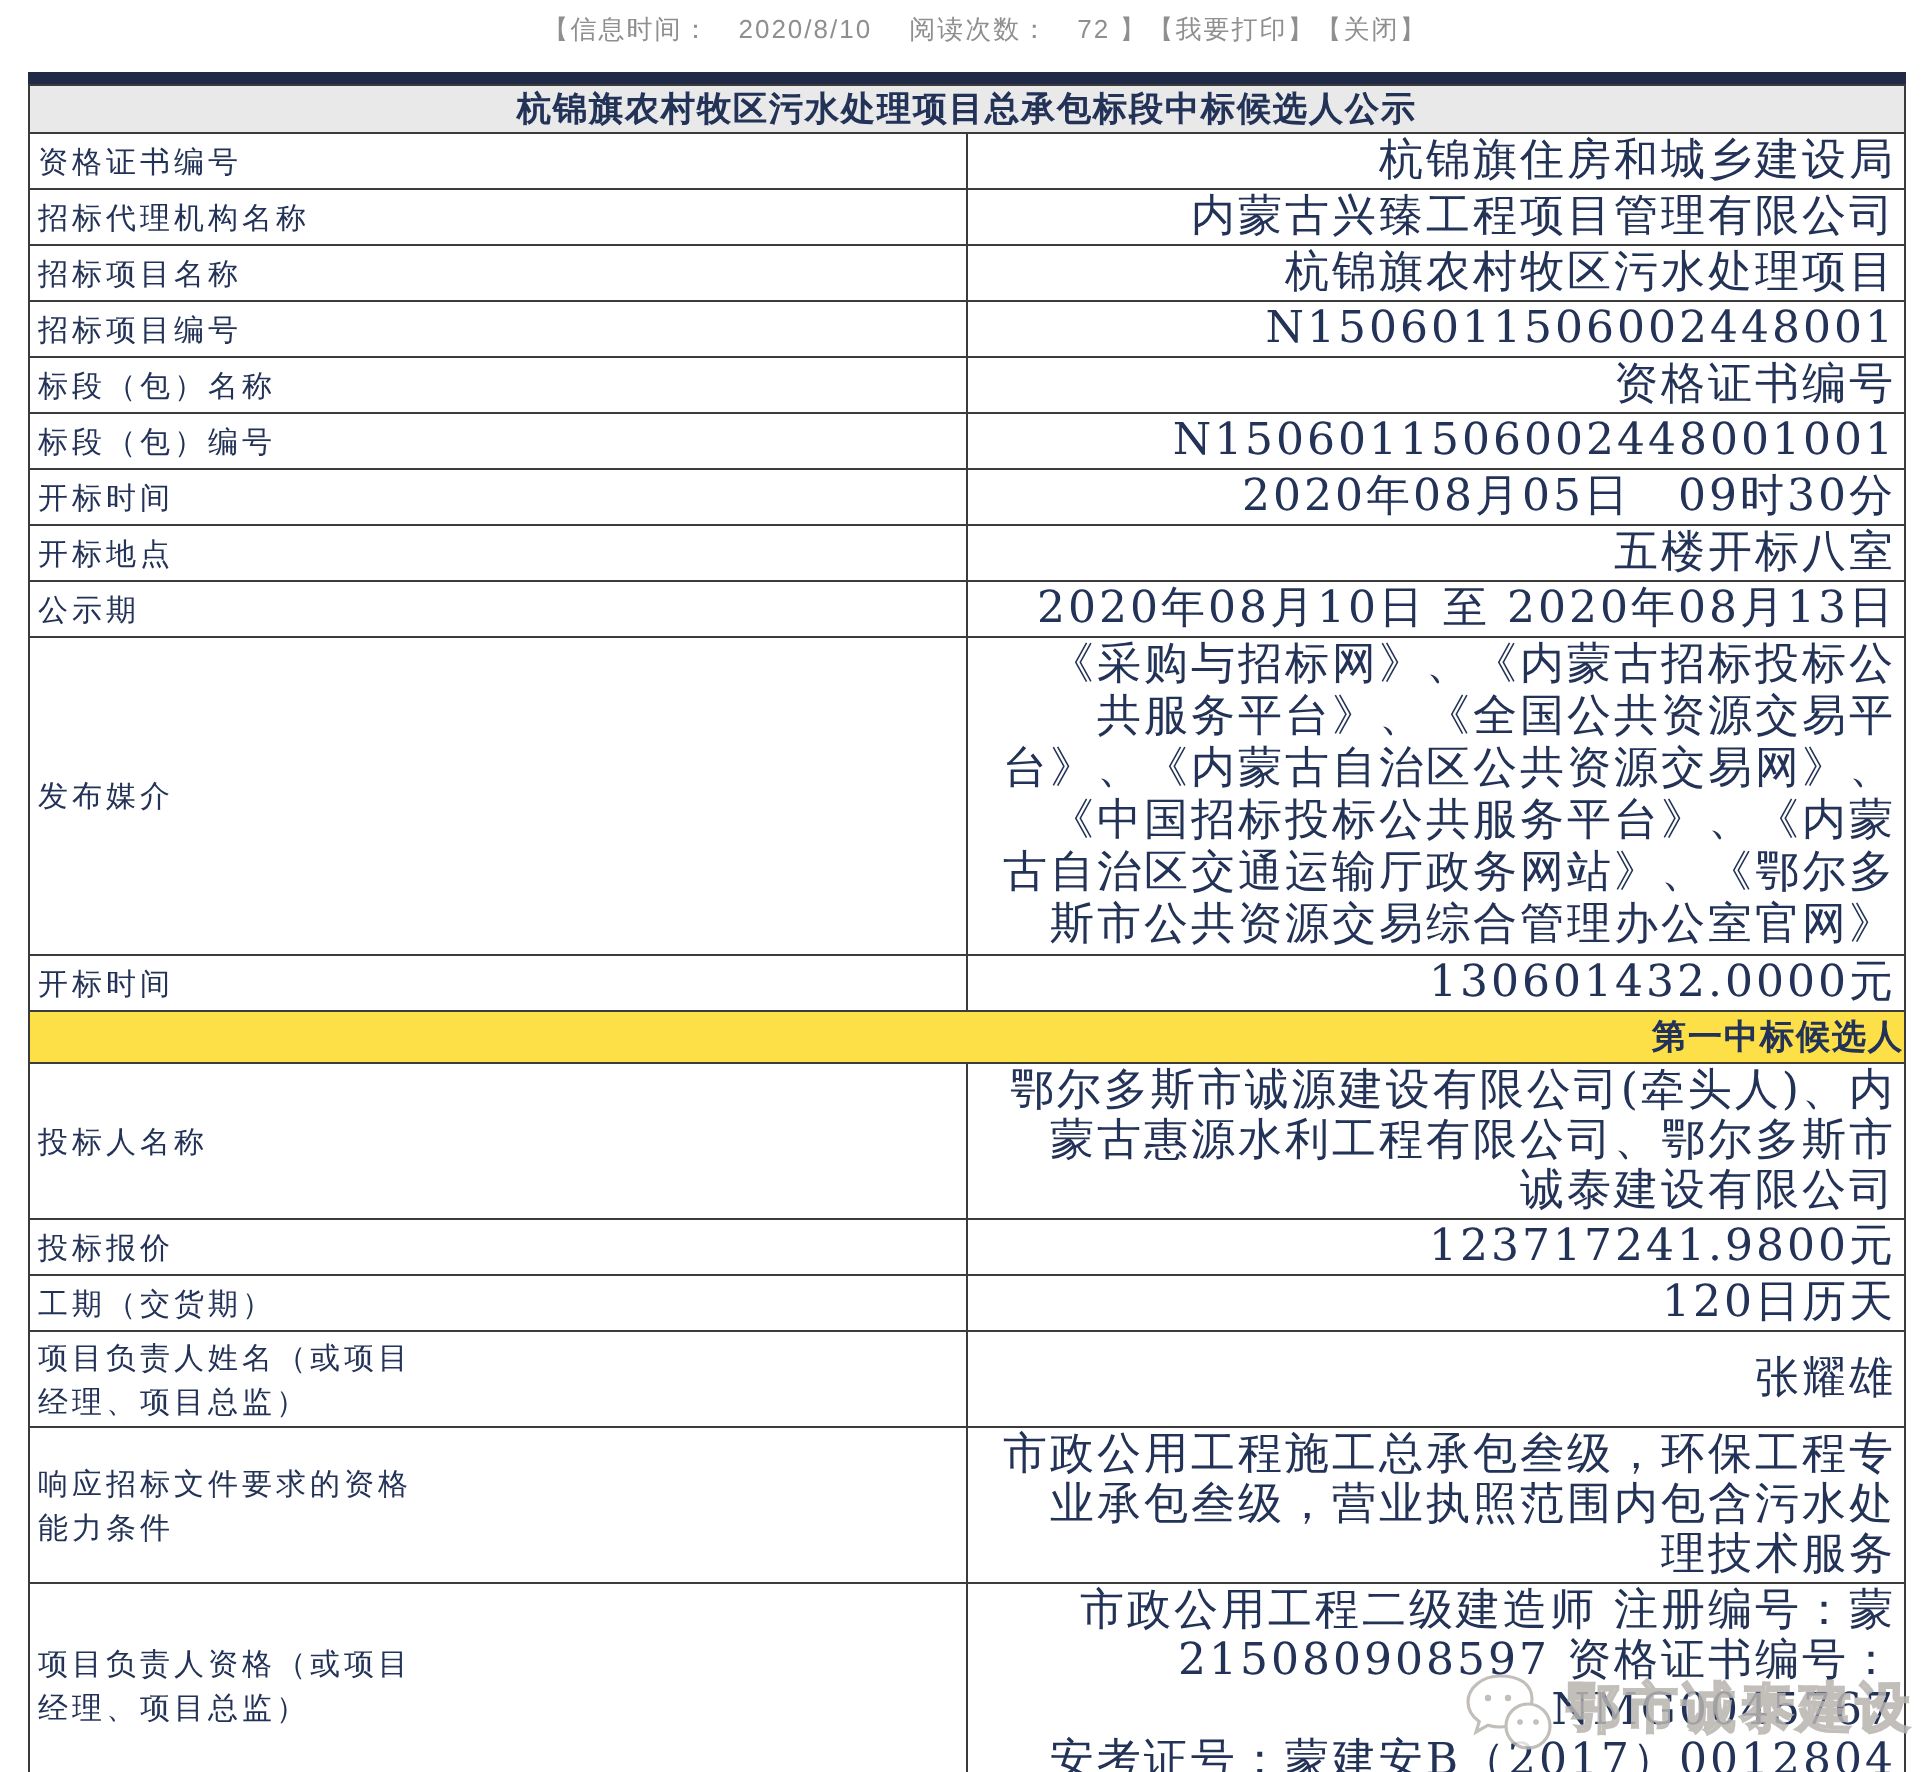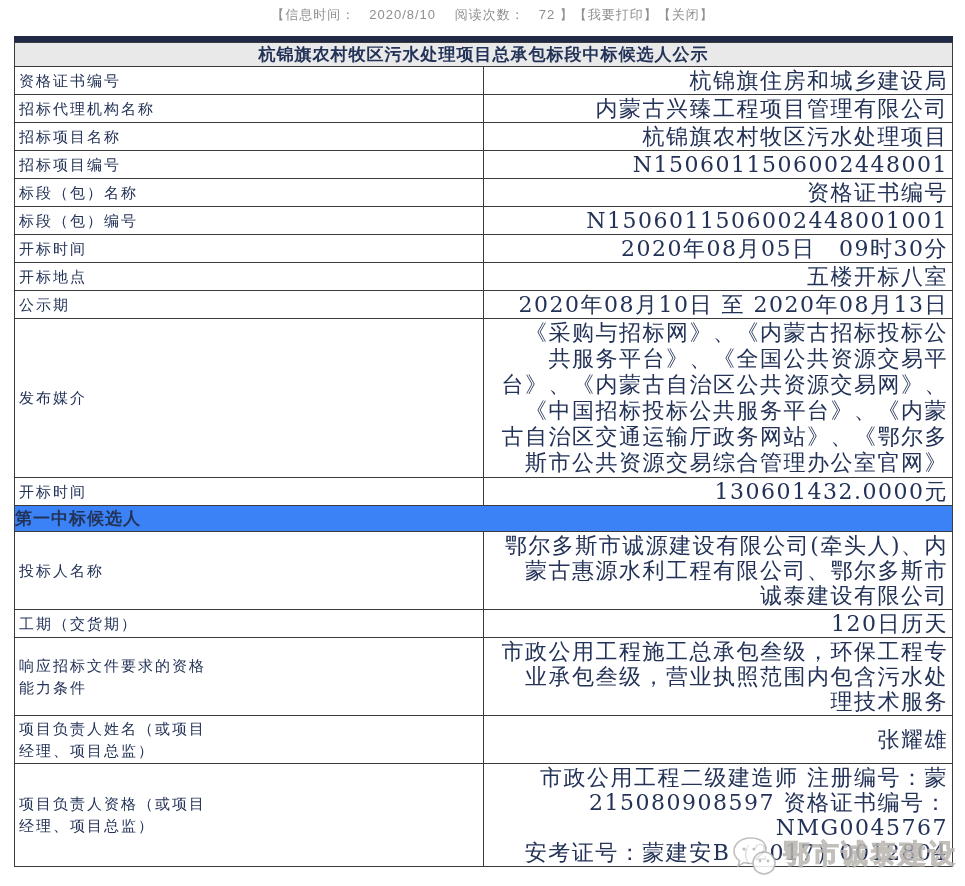--- a/index.html
+++ b/index.html
@@ -47,22 +47,22 @@
   td.title-cell {
     height: 22px;
     background: #e9e9e9;
     text-align: center;
     font-weight: bold;
     font-size: 17px;
     letter-spacing: 1px;
   }
   td.section-cell {
     height: 26px;
-    background: #3b82f6;
-    text-align: left;
+    background: #fde047;
+    text-align: right;
     font-weight: bold;
     font-size: 17px;
     letter-spacing: 1px;
     margin-top: 12px;
   }
   td.lbl {
     width: 222px;
     padding: 1px 2px 1px 4px;
     font-size: 15px;
     letter-spacing: 2px;
@@ -164,33 +164,37 @@
     <tr>
       <td class="section-cell" colspan="2">第一中标候选人</td>
     </tr>
 
     <tr class="r48">
       <td class="lbl">投标人名称</td>
       <td class="val">鄂尔多斯市诚源建设有限公司(牵头人)、内蒙古惠源水利工程有限公司、鄂尔多斯市
 诚泰建设有限公司</td>
     </tr>
     <tr class="r27">
+      <td class="lbl">投标报价</td>
+      <td class="val">123717241.9800元</td>
+    </tr>
+    <tr class="r27">
       <td class="lbl">工期（交货期）</td>
       <td class="val">120日历天</td>
+    </tr>
+    <tr class="r48">
+      <td class="lbl">项目负责人姓名（或项目
+经理、项目总监）</td>
+      <td class="val">张耀雄</td>
     </tr>
     <tr class="r48">
       <td class="lbl">响应招标文件要求的资格
 能力条件</td>
       <td class="val">市政公用工程施工总承包叁级，环保工程专业承包叁级，营业执照范围内包含污水处
 理技术服务</td>
-    </tr>
-    <tr class="r48">
-      <td class="lbl">项目负责人姓名（或项目
-经理、项目总监）</td>
-      <td class="val">张耀雄</td>
     </tr>
     <tr class="r48">
       <td class="lbl">项目负责人资格（或项目
 经理、项目总监）</td>
       <td class="val">市政公用工程二级建造师 注册编号：蒙215080908597 资格证书编号：NMG0045767
 安考证号：蒙建安B（2017）0012804</td>
     </tr>
 
   </tbody>
     </table>

